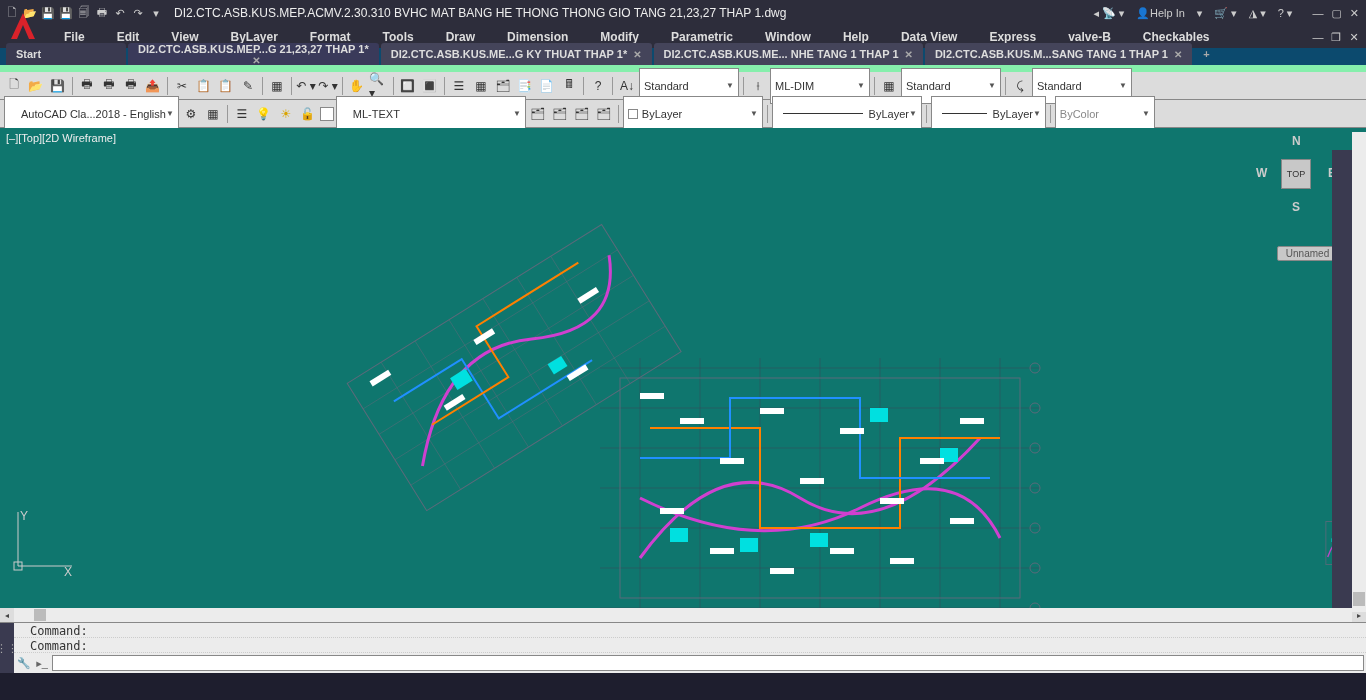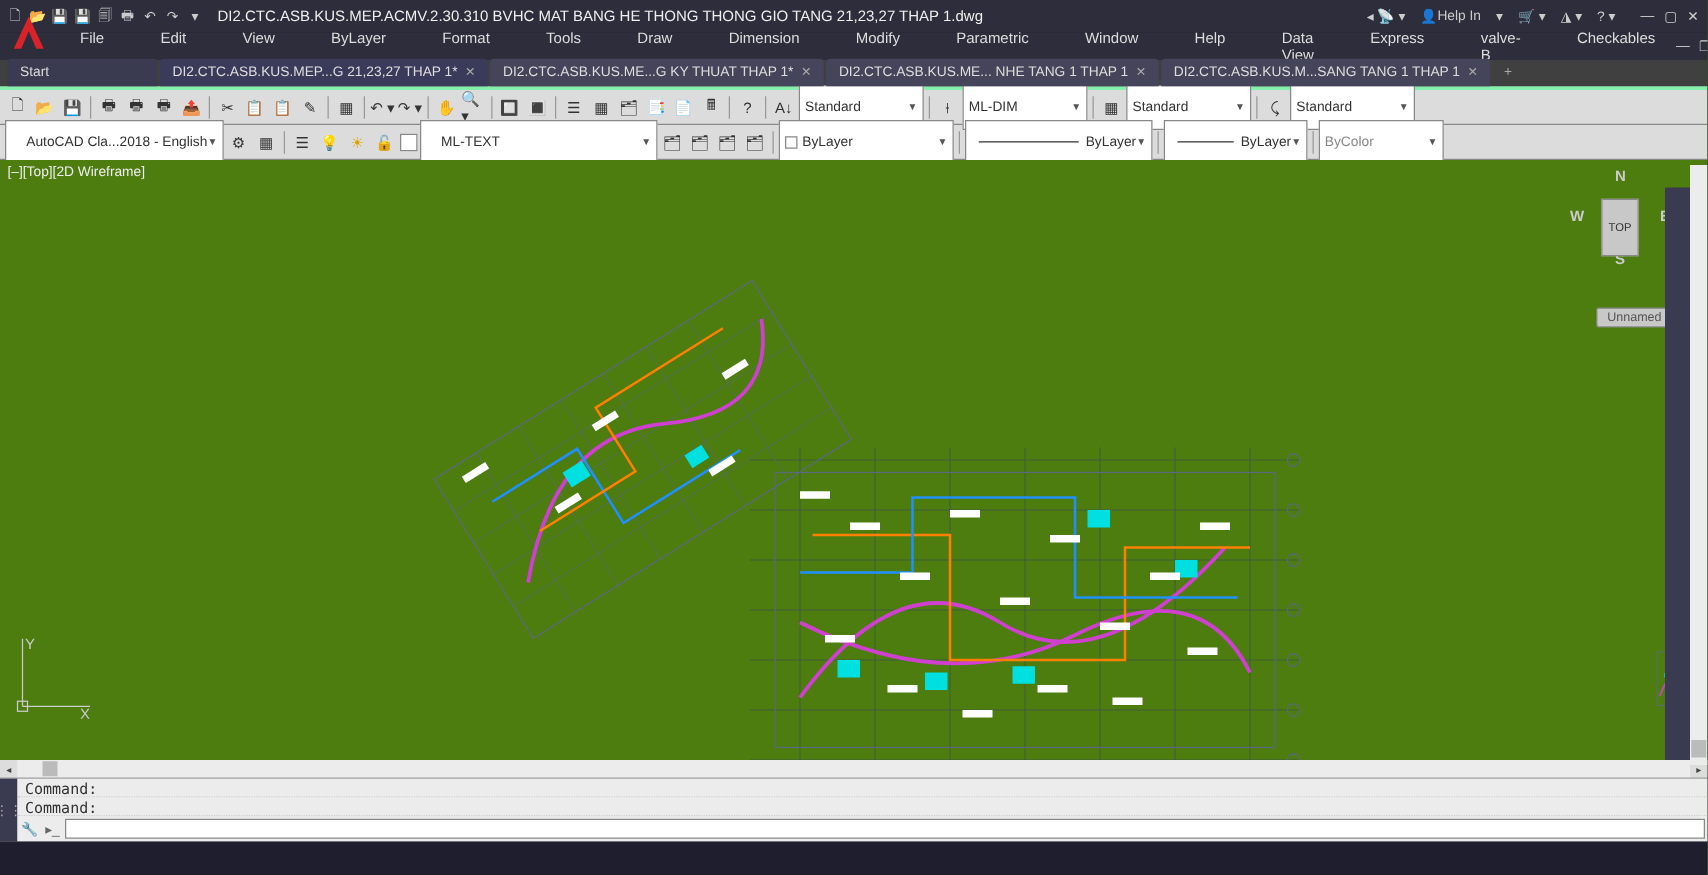--- a/index.html
+++ b/index.html
@@ -11,46 +11,46 @@
 .tb-icon { width: 16px; height: 16px; display: inline-flex; align-items: center; justify-content: center; color: #ccc; font-size: 11px; cursor: pointer; }
 .title-text { flex: 1; color: #eee; font-size: 12px; white-space: nowrap; overflow: hidden; text-overflow: ellipsis; padding: 0 10px; }
 .title-right { display: flex; gap: 6px; align-items: center; }
 .title-right .tb-icon { width: auto; padding: 0 3px; }
 .win-controls { display: flex; gap: 2px; margin-left: 8px; }
 
 
 .menubar-row { height: 22px; background: #2d2d3b; display: flex; align-items: center; }
 .app-logo { width: 42px; height: 42px; position: absolute; left: 2px; top: 6px; display: flex; align-items: center; justify-content: center; z-index: 5; }
 .app-logo svg { width: 32px; height: 32px; }
-.menubar { display: flex; margin-left: 50px; gap: 17px; }
+.menubar { display: flex; margin-left: 50px; gap: 4px; font-weight: bold; }
 .menu-item { padding: 3px 14px; color: #ddd; font-size: 12px; cursor: pointer; }
 .menubar-right { margin-left: auto; display: flex; gap: 2px; padding-right: 4px; }
 
 
-.file-tabs { height: 24px; background: #404040; display: flex; align-items: flex-end; padding-left: 6px; border-bottom: 3px solid #86efac; }
+.file-tabs { height: 24px; background: #0c4a6e; display: flex; align-items: flex-end; padding-left: 6px; border-bottom: 7px solid #86efac; font-weight: bold; }
 .file-tab { height: 22px; padding: 0 10px; background: #44445a; color: #ddd; display: flex; align-items: center; font-size: 11px; border-radius: 3px 3px 0 0; margin-right: 2px; cursor: pointer; white-space: nowrap; position: relative; }
 .file-tab.start { background: #3a3a50; width: 120px; }
-.file-tab.active { background: #3a3a5a; }
+.file-tab.active { background: #3a3a5a; flex-direction: column; }
 .file-tab .x { margin-left: 6px; color: #aaa; font-size: 10px; }
 .file-tab-add { width: 24px; height: 22px; display: flex; align-items: center; justify-content: center; color: #aaa; cursor: pointer; }
 
 
 .toolbar-row { height: 28px; background: #dcdcdc; display: flex; align-items: center; padding: 0 4px; gap: 2px; border-bottom: 1px solid #888; }
 .tool-btn { width: 20px; height: 20px; display: inline-flex; align-items: center; justify-content: center; cursor: pointer; color: #333; font-size: 12px; }
 .tool-sep { width: 1px; height: 18px; background: #999; margin: 0 2px; }
 .tool-combo { height: 36px; background: #fff; border: 1px solid #888; padding: 0 4px; font-size: 11px; display: flex; align-items: center; min-width: 100px; cursor: pointer; color: #333; }
 .tool-combo.wide { min-width: 160px; padding-left: 16px; }
 .tool-combo .caret { margin-left: auto; font-size: 8px; color: #555; }
 .tool-check { width: 14px; height: 14px; border: 1px solid #888; background: #fff; }
 
 
-.canvas-area { position: relative; background: #4d7c0f; height: 480px; overflow: hidden; }
+.canvas-area { position: relative; background: #0f766e; height: 480px; overflow: hidden; }
 .viewport-label { position: absolute; top: 4px; left: 6px; color: #eee; font-size: 11px; }
 .nav-cube { position: absolute; right: 30px; top: 6px; width: 80px; height: 80px; }
-.nav-cube .cube { width: 30px; height: 46px; background: #c8c8c8; position: absolute; top: 25px; left: 25px; display: flex; align-items: center; justify-content: center; font-size: 9px; color: #333; border: 1px solid #888; }
+.nav-cube .cube { width: 30px; height: 30px; background: #c8c8c8; position: absolute; top: 25px; left: 25px; display: flex; align-items: center; justify-content: center; font-size: 9px; color: #333; border: 1px solid #888; }
 .nav-dir { position: absolute; color: #ccc; font-size: 12px; font-weight: bold; }
 .nav-n { top: 0; left: 36px; }
 .nav-s { bottom: 0; left: 36px; }
 .nav-e { top: 32px; right: 0; }
 .nav-w { top: 32px; left: 0; }
 .unnamed-btn { position: absolute; right: 20px; top: 118px; background: #c8c8c8; color: #555; padding: 1px 8px; font-size: 10px; border-radius: 2px; border: 1px solid #888; cursor: pointer; }
 
 .ucs { position: absolute; bottom: 30px; left: 8px; }
 .ucs svg { width: 70px; height: 70px; }
 
@@ -64,21 +64,21 @@
 .hscroll-btn { width: 14px; height: 14px; background: #ddd; display: flex; align-items: center; justify-content: center; font-size: 8px; color: #444; cursor: pointer; }
 
 .vscroll { position: absolute; right: 0; top: 132px; width: 14px; height: 480px; background: #ececec; }
 .vscroll-thumb { position: absolute; top: 460px; width: 12px; height: 14px; background: #bbb; left: 1px; }
 
 
 .right-strip { position: absolute; right: 14px; top: 150px; width: 20px; background: #3a3a50; height: 460px; }
 
 
 .command-area { background: #ececec; border-top: 1px solid #888; }
-.command-history { padding: 1px 6px; font-family: "Consolas", monospace; font-size: 12px; color: #333; background: #ececec; height: 15px; border-bottom: 1px dotted #ccc; }
+.command-history { padding: 1px 16px; font-family: "Consolas", monospace; font-size: 12px; color: #333; background: #ececec; height: 15px; border-bottom: 1px dotted #ccc; }
 .command-input-row { display: flex; align-items: center; height: 20px; background: #ececec; padding: 0 2px; }
 .cmd-icon { width: 16px; height: 16px; display: inline-flex; align-items: center; justify-content: center; color: #666; font-size: 11px; margin-right: 2px; }
 .cmd-input { flex: 1; border: 1px solid #888; background: #fff; height: 16px; padding: 0 4px; font-family: monospace; font-size: 11px; }
 .cmd-handle { width: 14px; background: #3a3a50; height: 50px; display: flex; align-items: center; justify-content: center; color: #aaa; cursor: move; }
 .cmd-container { display: flex; }
 .cmd-body { flex: 1; }
 
 .mini-draw { position: absolute; right: 14px; top: 390px; width: 28px; height: 50px; opacity: 0.9; }
 </style>
 </head>

